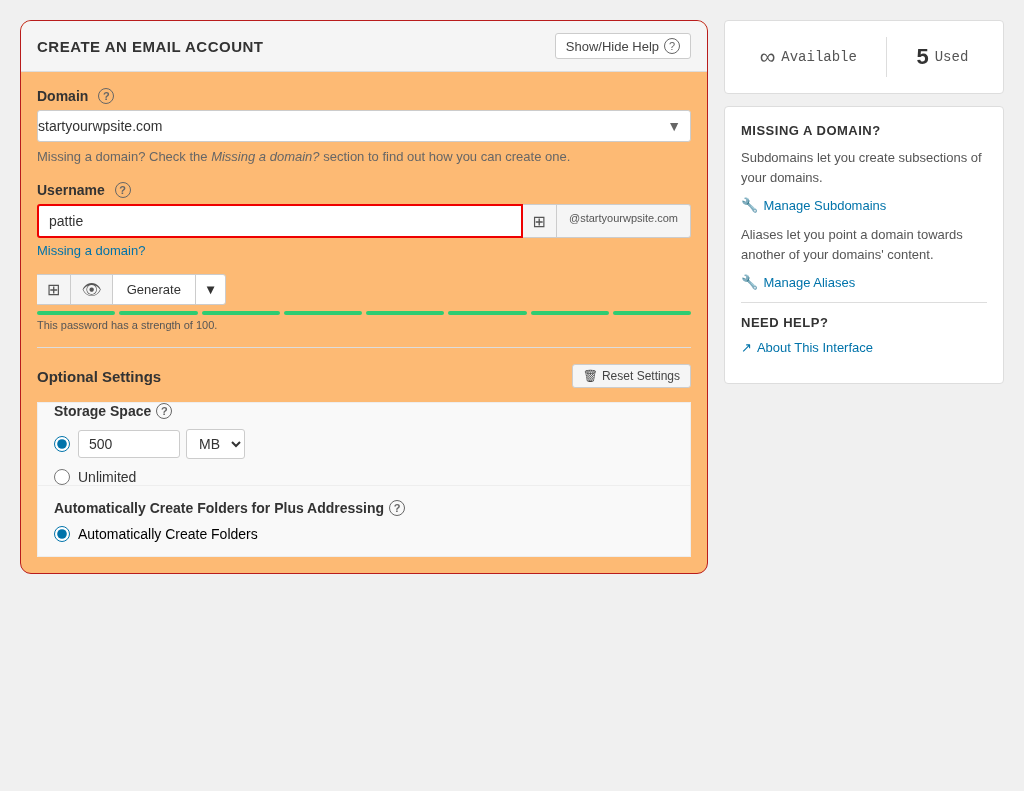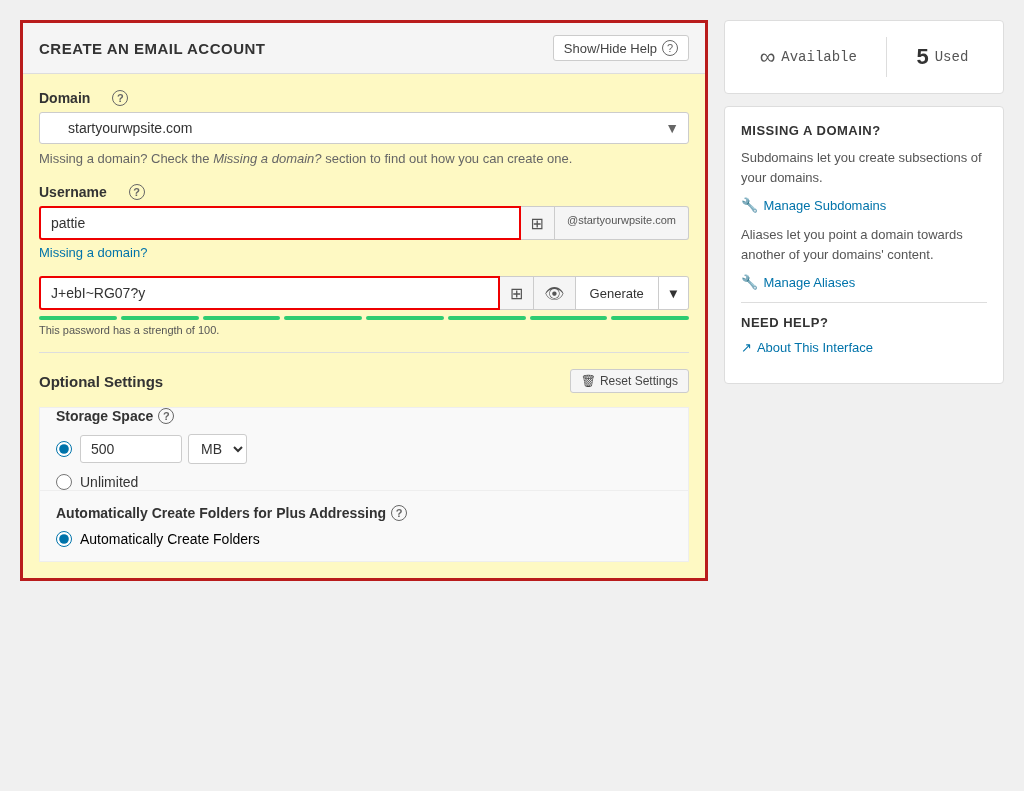--- a/index.html
+++ b/index.html
@@ -14,23 +14,23 @@
       padding: 20px;
     }
     .page-wrapper {
       display: flex;
       gap: 16px;
       width: 1024px;
       max-width: 100%;
     }
     .main-panel {
       flex: 1;
-      background: #fef9c3;
-      border: 3px solid #b91c1c;
-      border-radius: 0;
+      background: #fdba74;
+      border: 1px solid #b91c1c;
+      border-radius: 11px;
       overflow: hidden;
     }
     .panel-header {
       background: #f5f5f5;
       border-bottom: 1px solid #ddd;
       padding: 12px 16px;
       display: flex;
       justify-content: space-between;
       align-items: center;
     }
@@ -69,28 +69,28 @@
     }
     .field-group {
       margin-bottom: 16px;
     }
     .field-label {
       font-weight: bold;
       color: #333;
       margin-bottom: 6px;
       display: flex;
       align-items: center;
-      gap: 22px;
+      gap: 10px;
     }
     .select-wrapper {
       position: relative;
     }
     .domain-select {
       width: 100%;
-      padding: 7px 30px 7px 28px;
+      padding: 7px 30px 7px 0;
       border: 1px solid #ccc;
       border-radius: 3px;
       font-size: 14px;
       color: #333;
       background: #fff;
       appearance: none;
       cursor: pointer;
     }
     .select-arrow {
       position: absolute;
@@ -451,21 +451,20 @@
         <div class="username-row">
           <input type="text" class="username-input" value="pattie" style="">
           <button class="copy-btn">⊞</button>
           <span class="domain-suffix">@startyourwpsite.com</span>
         </div>
         <a href="#" class="missing-link">Missing a domain?</a>
       </div>
 
       <div class="password-section">
         <div class="password-row">
-          <input type="text" class="password-input" value="J+ebI~RG07?y" style="">
           <button class="pass-copy-btn">⊞</button>
           <button class="pass-eye-btn">👁</button>
           <div class="generate-btn-group">
             <button class="generate-btn">Generate</button>
             <button class="generate-dropdown">▼</button>
           </div>
         </div>
         <div class="strength-bars">
           <div class="strength-bar green"></div>
           <div class="strength-bar green"></div>

